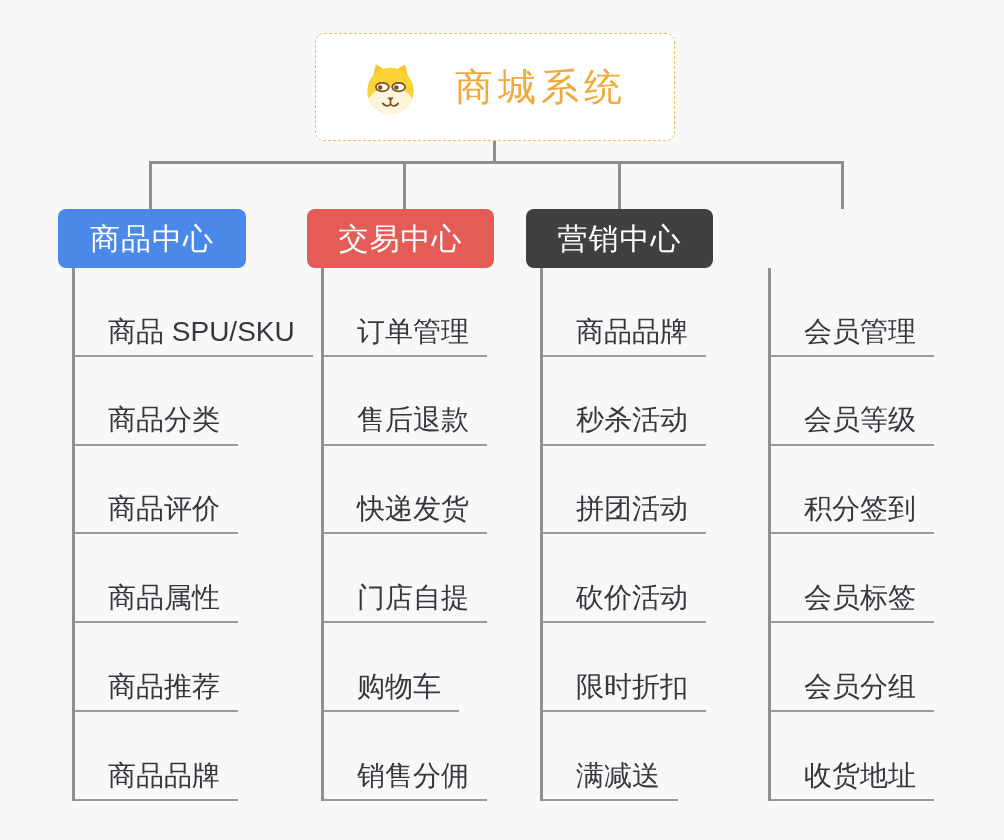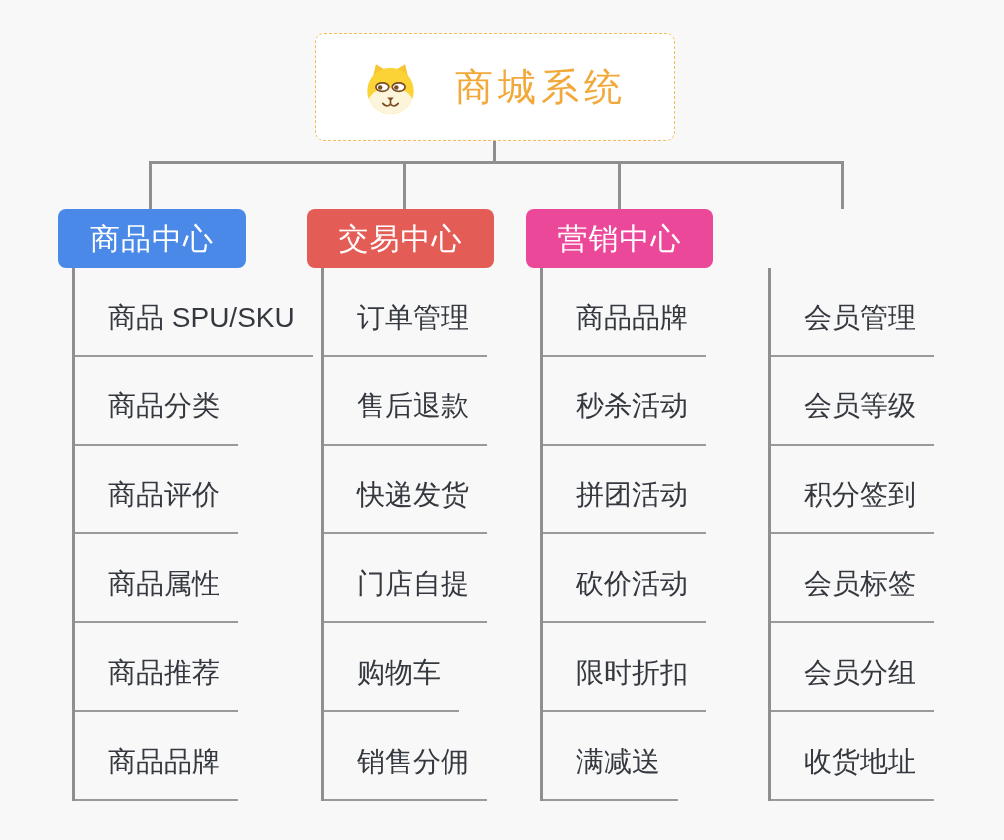--- a/index.html
+++ b/index.html
@@ -48,21 +48,21 @@
   .leaf-col {
     position:absolute; top:268px; height:533px;
     border-left:3px solid #8f8f8f;
     display:flex; flex-direction:column;
   }
   .col-1 { left:72px; } .col-2 { left:321px; }
   .col-3 { left:540px; } .col-4 { left:768px; }
   .leaf-row { height:88.8px; display:flex; align-items:flex-end; }
   .leaf-item {
     display:inline-block; width:fit-content; white-space:nowrap;
-    padding:0 18px 21px 33px;
+    padding:0 18px 7px 33px;
     border-bottom:2px solid #9a9a9a;
     font-size:28px; color:#35393f; line-height:1.15;
   }
 </style>
 </head>
 <body>
 
 <div class="canvas">
 
   <div class="line root-drop"></div>
@@ -93,21 +93,21 @@
     </svg>
     <span class="root-title" style="color: rgb(242, 169, 59);">商城系统</span>
   </div>
 
   <div class="branch-node branch-1" style="background-color: rgb(74, 137, 232);">
     <span class="branch-label">商品中心</span>
   </div>
   <div class="branch-node branch-2" style="background-color: rgb(228, 92, 86);">
     <span class="branch-label">交易中心</span>
   </div>
-  <div class="branch-node branch-3" style="background-color: #ec4899;">
+  <div class="branch-node branch-3" style="background-color: #404040;">
     <span class="branch-label">营销中心</span>
   </div>
 
   <div class="leaf-col col-1">
     <div class="leaf-row">
         <span class="leaf-item">商品 SPU/SKU</span>
       </div>
     <div class="leaf-row">
         <span class="leaf-item">商品分类</span>
       </div>

